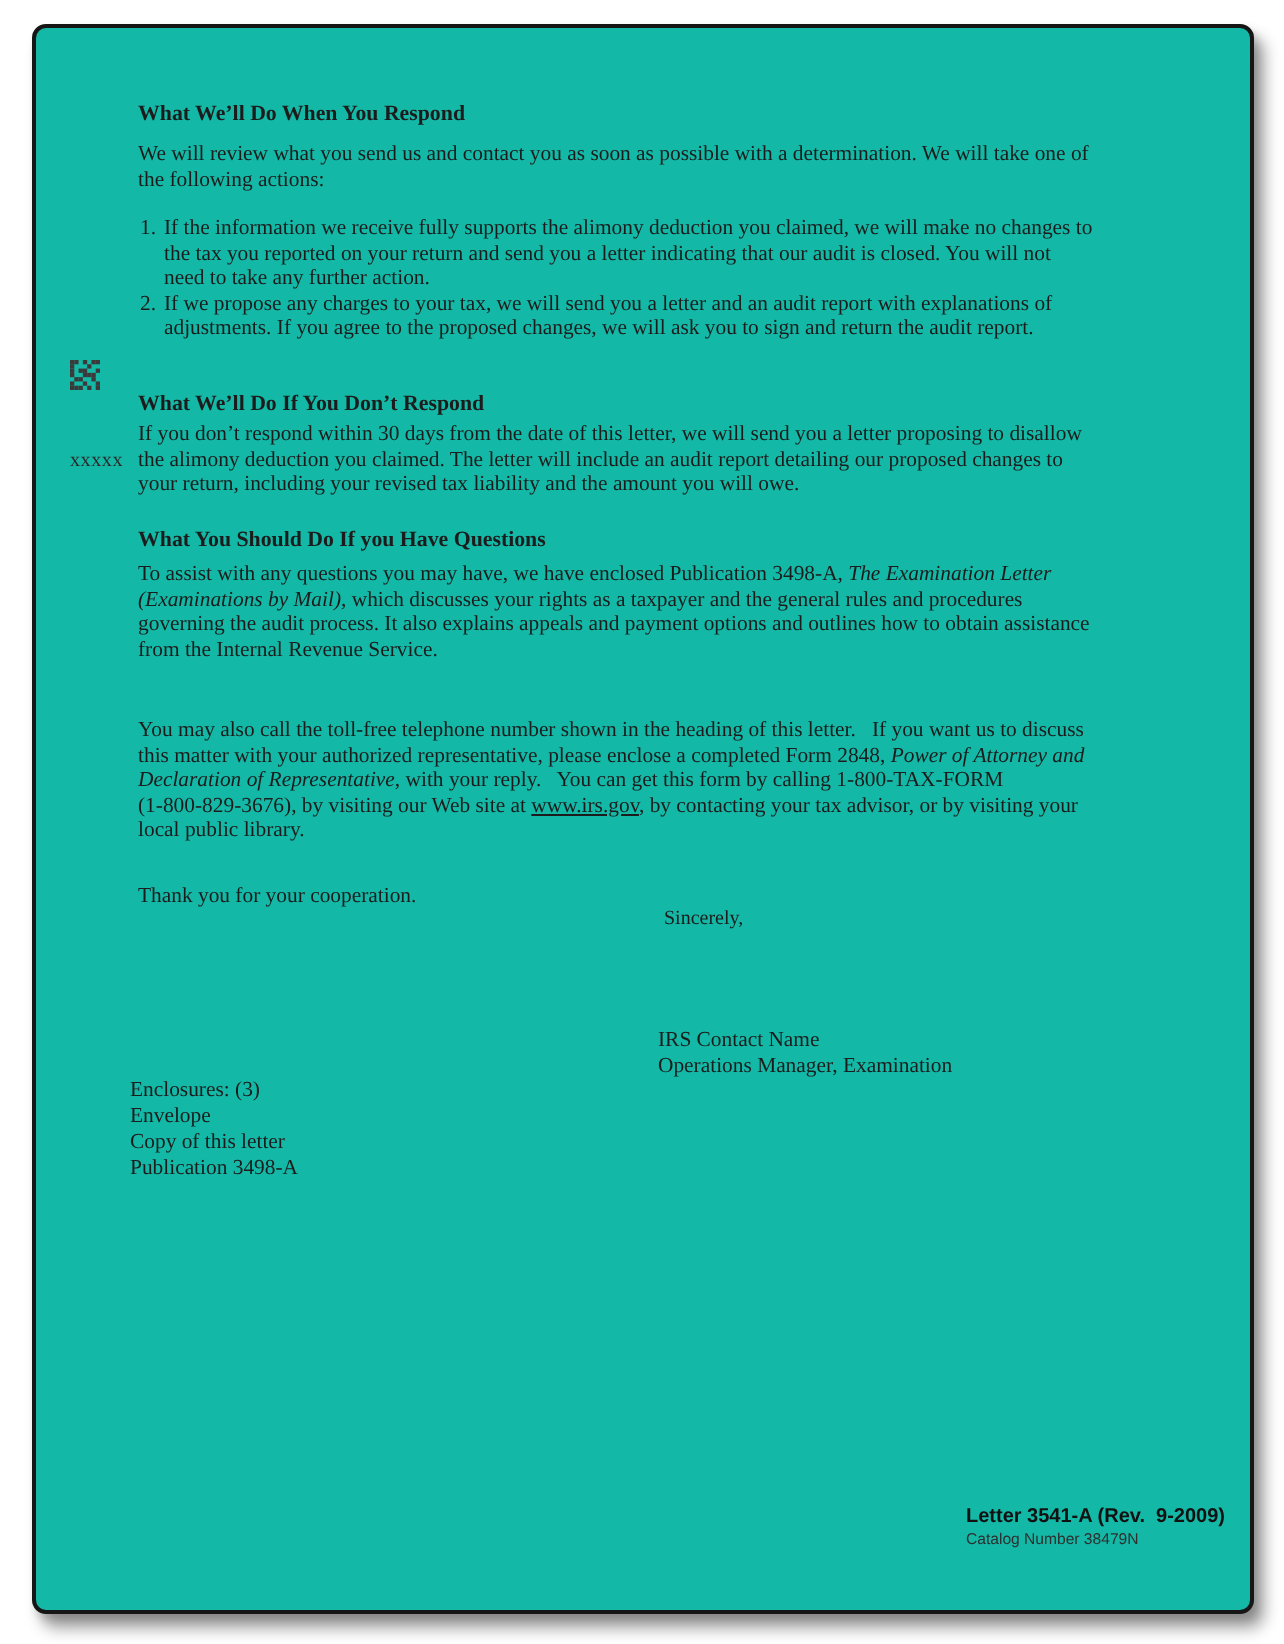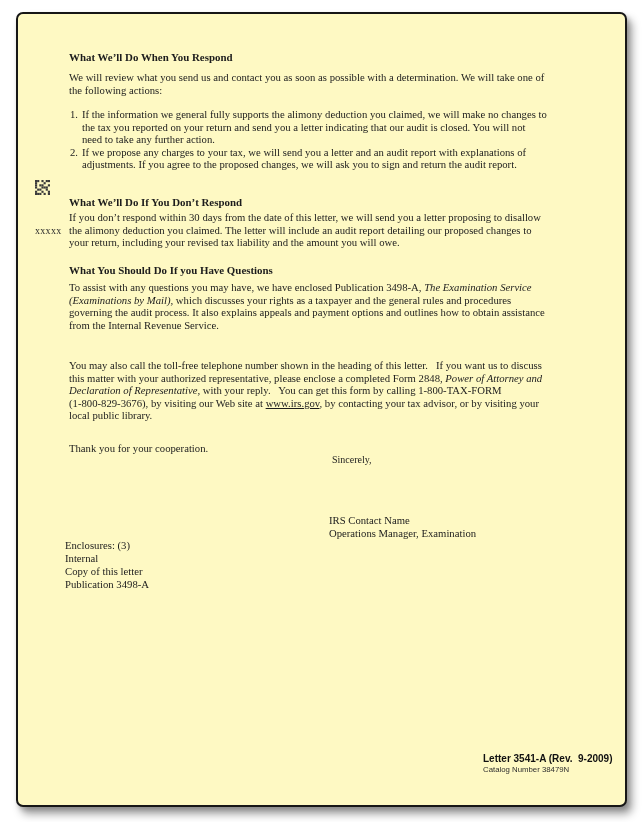--- a/index.html
+++ b/index.html
@@ -1,19 +1,19 @@
 <!DOCTYPE html>
 <html><head>
 <meta charset="utf-8">
 <style>
   html,body{margin:0;padding:0;background:#ffffff;width:642px;height:822px;overflow:hidden;}
   *{box-sizing:border-box;}
   .sheet{
     position:absolute;left:16px;top:12px;width:611px;height:795px;
-    background:#fef9c3;border:2px solid #161616;border-radius:7px;
+    background:#14b8a6;border:2px solid #161616;border-radius:7px;
     box-shadow:5px 7px 8px rgba(0,0,0,0.38),2px 3px 4px rgba(0,0,0,0.15);
     font-family:"Liberation Serif","DejaVu Serif",serif;color:#1c1c1c;
   }
   .main-col{position:absolute;left:51px;top:37px;width:540px;}
   .tline{white-space:pre;line-height:12.5px;height:12.5px;font-size:10.7px;}
   .it{font-style:italic;}
   .un{text-decoration:underline;}
   .heading{font-weight:bold;font-size:10.9px;line-height:12.5px;white-space:pre;}
   .h1{margin:0 0 7.5px 0;}
   .h2{margin:25px 0 3px 0;}
@@ -47,21 +47,21 @@
 
     <div>
         <div class="tline">We will review what you send us and contact you as soon as possible with a determination. We will take one of</div>
         <div class="tline">the following actions:</div>
       </div>
 
     <div class="list-block">
       <div class="list-item">
         <div class="list-marker">1.</div>
         <div class="list-lines">
-            <div class="tline">If the information we general fully supports the alimony deduction you claimed, we will make no changes to</div>
+            <div class="tline">If the information we receive fully supports the alimony deduction you claimed, we will make no changes to</div>
             <div class="tline">the tax you reported on your return and send you a letter indicating that our audit is closed. You will not</div>
             <div class="tline">need to take any further action.</div>
           </div>
       </div>
       <div class="list-item">
         <div class="list-marker">2.</div>
         <div class="list-lines">
             <div class="tline">If we propose any charges to your tax, we will send you a letter and an audit report with explanations of</div>
             <div class="tline">adjustments. If you agree to the proposed changes, we will ask you to sign and return the audit report.</div>
           </div>
@@ -72,21 +72,21 @@
 
     <div>
         <div class="tline">If you don’t respond within 30 days from the date of this letter, we will send you a letter proposing to disallow</div>
         <div class="tline">the alimony deduction you claimed. The letter will include an audit report detailing our proposed changes to</div>
         <div class="tline">your return, including your revised tax liability and the amount you will owe.</div>
       </div>
 
     <div class="heading h3">What You Should Do If you Have Questions</div>
 
     <div>
-        <div class="tline">To assist with any questions you may have, we have enclosed Publication 3498-A, <span class="it">The Examination Service</span></div>
+        <div class="tline">To assist with any questions you may have, we have enclosed Publication 3498-A, <span class="it">The Examination Letter</span></div>
         <div class="tline"><span class="it">(Examinations by Mail),</span> which discusses your rights as a taxpayer and the general rules and procedures</div>
         <div class="tline">governing the audit process. It also explains appeals and payment options and outlines how to obtain assistance</div>
         <div class="tline">from the Internal Revenue Service.</div>
       </div>
 
     <div class="p4">
         <div class="tline">You may also call the toll-free telephone number shown in the heading of this letter.   If you want us to discuss</div>
         <div class="tline">this matter with your authorized representative, please enclose a completed Form 2848, <span class="it">Power of Attorney and</span></div>
         <div class="tline"><span class="it">Declaration of Representative,</span> with your reply.   You can get this form by calling 1-800-TAX-FORM</div>
         <div class="tline">(1-800-829-3676), by visiting our Web site at <span class="un">www.irs.gov</span>, by contacting your tax advisor, or by visiting your</div>
@@ -133,21 +133,21 @@
 
   <div class="abs sincerely">Sincerely,</div>
 
   <div class="abs sigblock">
     <div class="tline">IRS Contact Name</div>
     <div class="tline">Operations Manager, Examination</div>
   </div>
 
   <div class="abs enclosures">
       <div class="tline">Enclosures: (3)</div>
-      <div class="tline">Internal</div>
+      <div class="tline">Envelope</div>
       <div class="tline">Copy of this letter</div>
       <div class="tline">Publication 3498-A</div>
     </div>
 
   <div class="abs footer">
     <div class="footer-letter">Letter 3541-A (Rev.  9-2009)</div>
     <div class="footer-catalog">Catalog Number 38479N</div>
   </div>
 
 </div>

